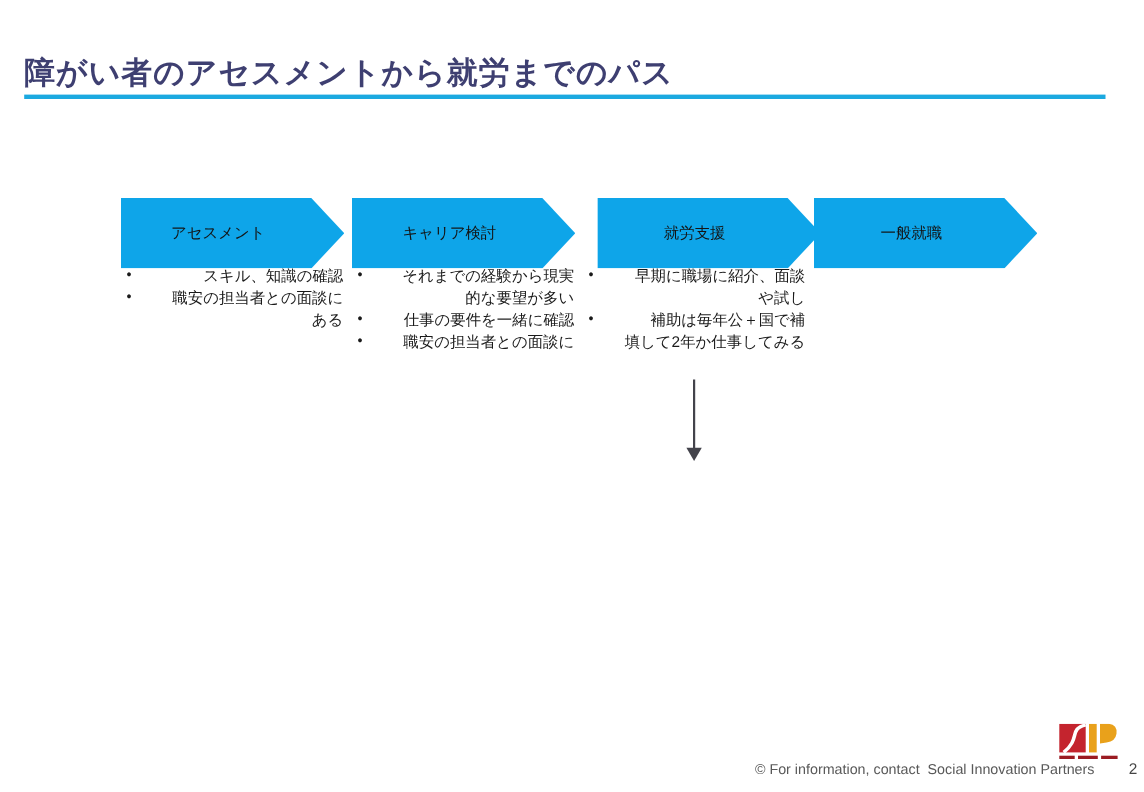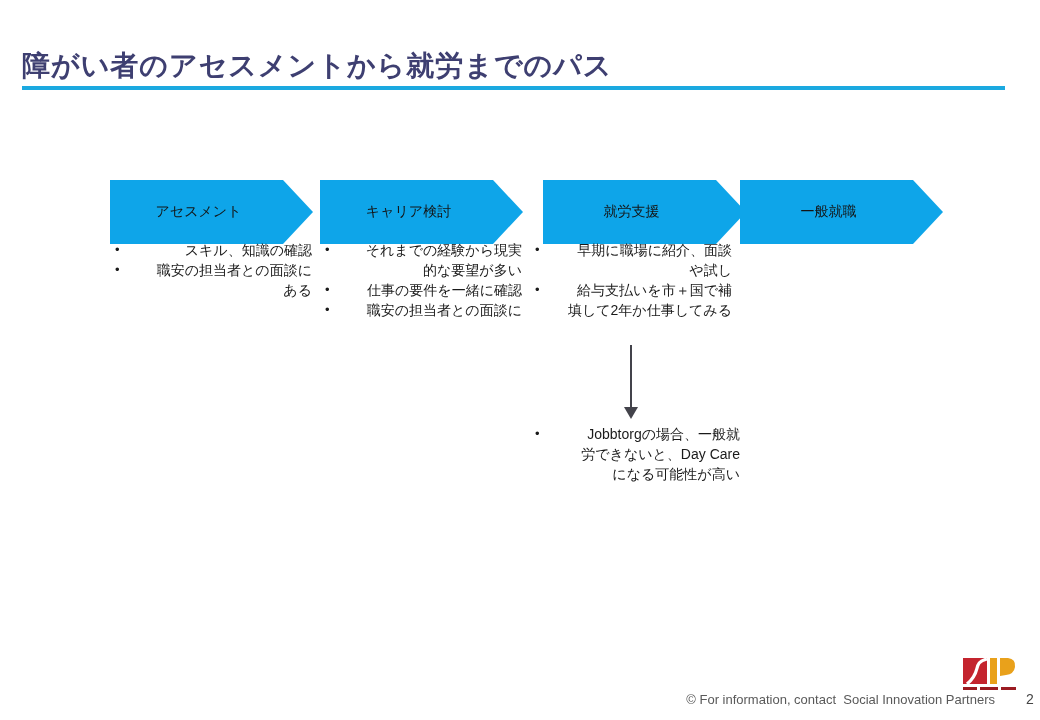--- a/index.html
+++ b/index.html
@@ -165,42 +165,35 @@
 的な要望が多い</li>
       <li>仕事の要件を一緒に確認</li>
       <li>職安の担当者との面談に</li>
     </ul>
   </div>
 
   <div class="col col-3">
     <ul class="bullets">
       <li>早期に職場に紹介、面談
 や試し</li>
-      <li>給与支払いを市＋国で補
+      <li>補助は毎年公＋国で補
 填して2年か仕事してみる</li>
     </ul>
   </div>
 
   <div class="col col-4">
     <ul class="bullets">
     </ul>
   </div>
 
   <div class="down-arrow">
     <div class="shaft"></div>
     <div class="head"></div>
   </div>
 
-  <div class="branch-note">
-    <ul class="bullets">
-      <li>Jobbtorgの場合、一般就
-労できないと、Day Care
-になる可能性が高い</li>
-    </ul>
-  </div>
 
   <svg class="logo" viewBox="0 0 56 36" xmlns="http://www.w3.org/2000/svg">
     <rect x="1" y="0" width="24" height="26" fill="#C4242E"></rect>
     <path d="M25 1 C 9 5, 21 13, 5 26" stroke="#ffffff" stroke-width="3.2" fill="none"></path>
     <rect x="28" y="0" width="7" height="26" fill="#E9A11B"></rect>
     <path d="M38 0 H46 Q54 1 53 9 Q52 16 44 17 L38 18 Z" fill="#E9A11B"></path>
     <rect x="1" y="29" width="14" height="3" fill="#9B1B22"></rect>
     <rect x="18" y="29" width="18" height="3" fill="#9B1B22"></rect>
     <rect x="39" y="29" width="15" height="3" fill="#9B1B22"></rect>
   </svg>

